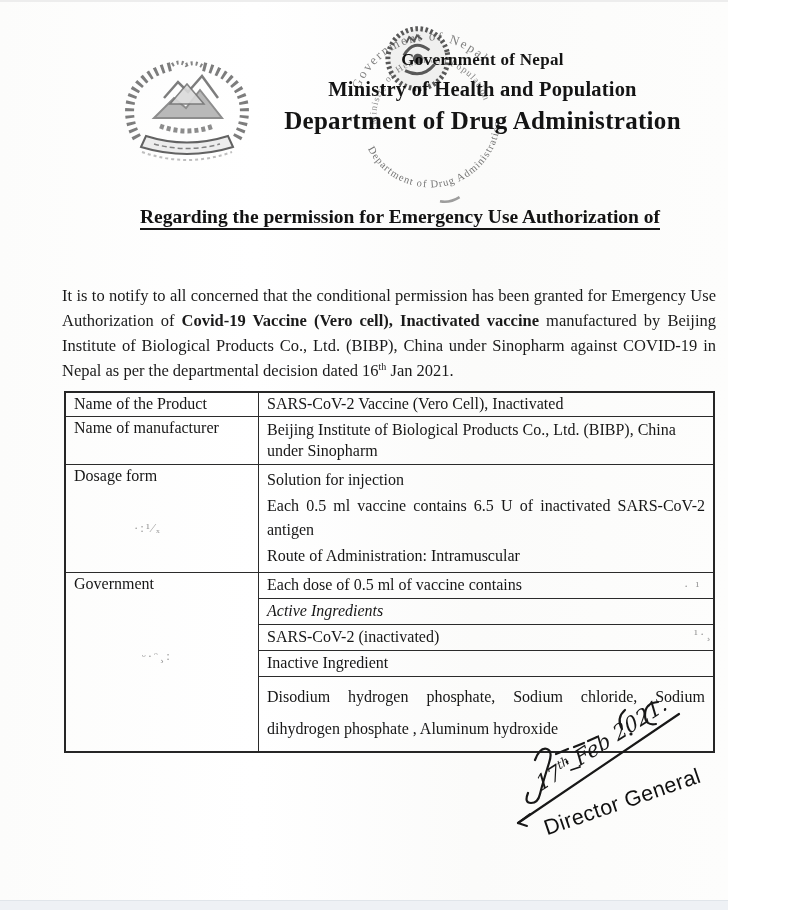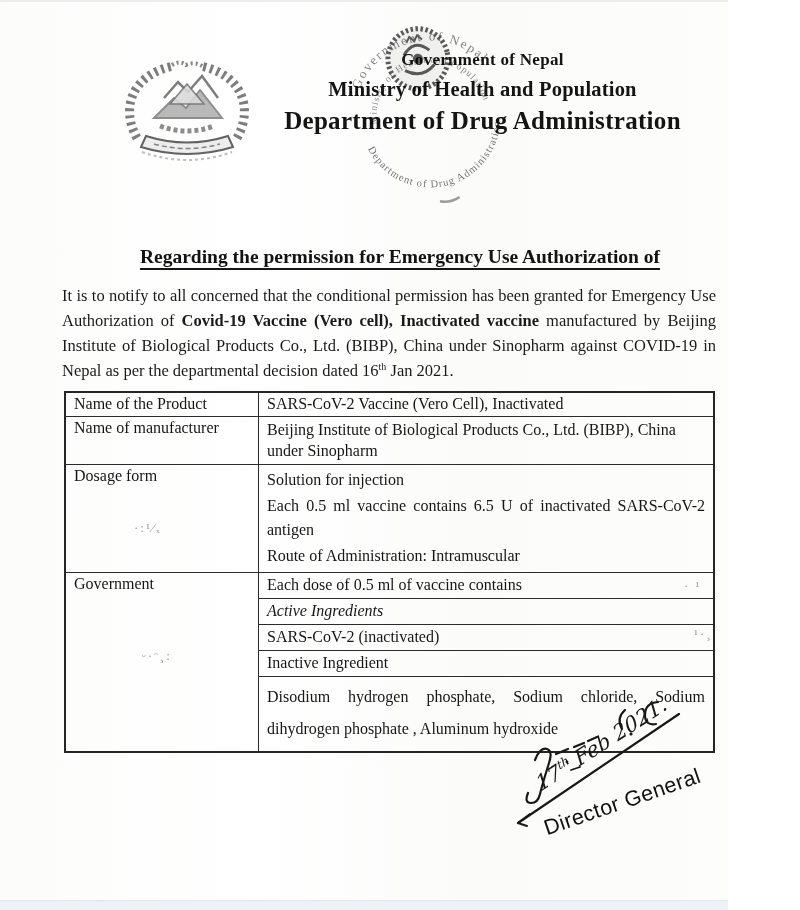--- a/index.html
+++ b/index.html
@@ -14,21 +14,21 @@
   
   .letterhead{position:absolute;left:230px;top:50px;width:505px;text-align:center;font-weight:bold;color:#141414;}
   .lh1{font-size:17px;margin-bottom:8px;letter-spacing:.3px;}
   .lh2{font-size:20.5px;margin-bottom:6px;letter-spacing:.2px;}
   .lh3{font-size:25px;letter-spacing:.3px;}
 
   .emblem{position:absolute;left:112px;top:56px;opacity:.92;}
   .stamp{position:absolute;left:330px;top:16px;mix-blend-mode:multiply;opacity:.85;transform:rotate(-12deg);}
 
   
-  .subject{position:absolute;left:0;top:201px;width:800px;text-align:center;font-weight:bold;font-size:19.5px;line-height:31px;color:#131313;margin-top:40px;}
+  .subject{position:absolute;left:0;top:201px;width:800px;text-align:center;font-weight:bold;font-size:19.5px;line-height:31px;color:#131313;}
   .subject .ul{border-bottom:2.5px solid #161616;padding-bottom:1px;}
 
   
   .body-par{position:absolute;left:62px;top:266px;width:654px;font-size:16.5px;line-height:25px;text-align:justify;color:#1a1a1a;}
   .body-par .b{font-weight:bold;}
   .body-par sup{font-size:10px;line-height:0;}
 
   
   .doc-table{position:absolute;left:64px;top:391px;width:651px;border-collapse:collapse;font-size:16px;color:#161616;padding-left:24px;}
   .doc-table td{border:1.5px solid #2b2b2b;vertical-align:top;}

